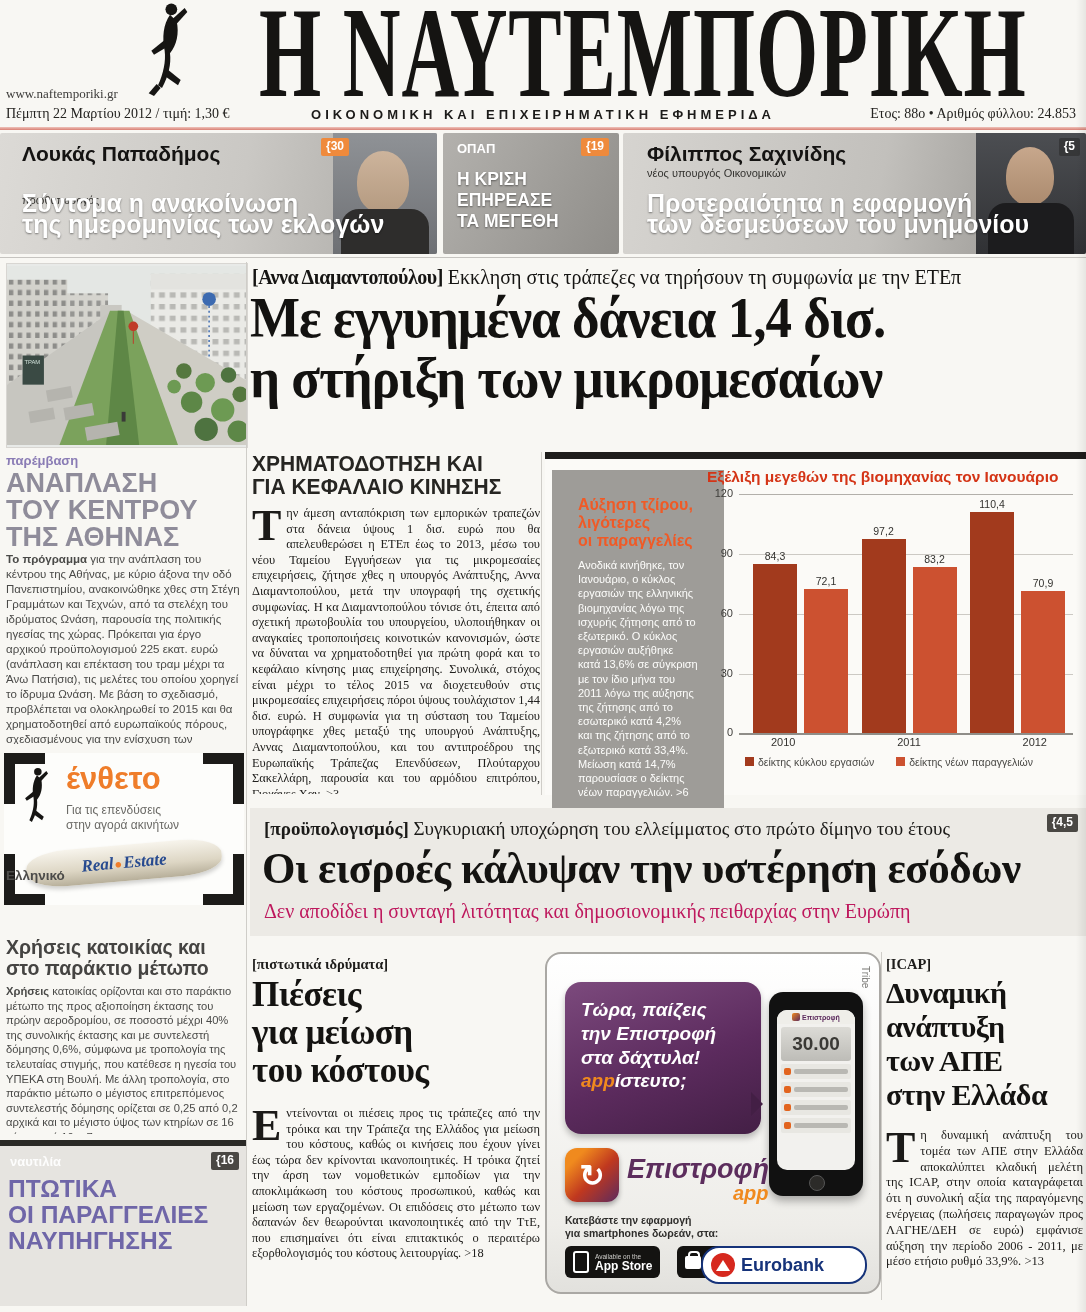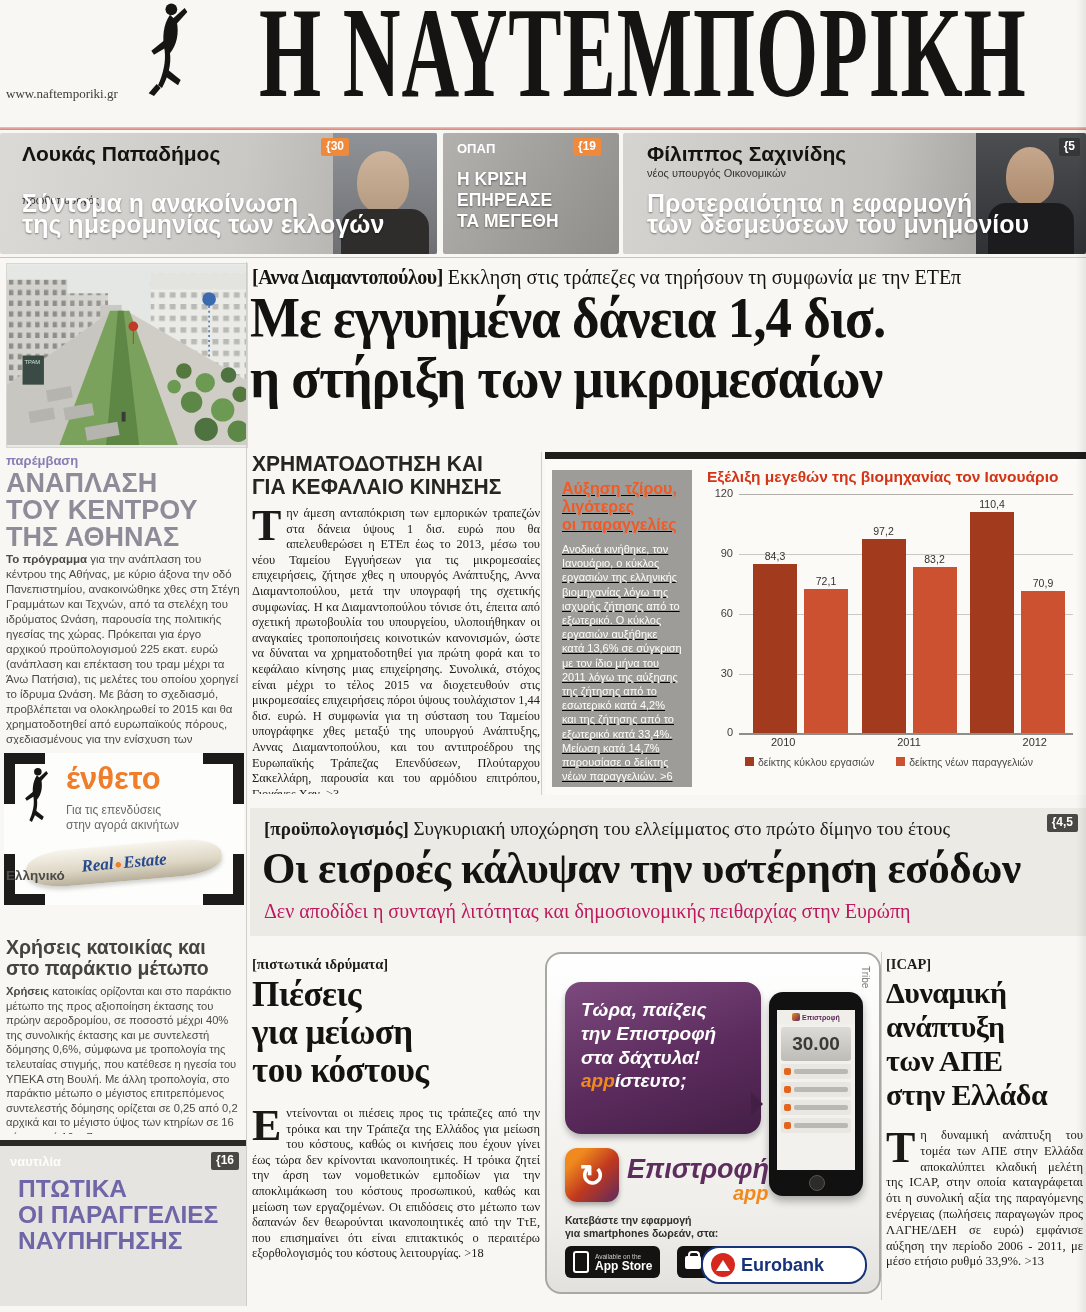--- a/index.html
+++ b/index.html
@@ -56,37 +56,37 @@
   .roll{left:22px;top:92px;width:196px;height:36px;transform:rotate(-5deg);
     background:linear-gradient(#f7f4ec,#ddd6c4 60%,#b7af9a);border-radius:40px/16px;
     box-shadow:0 3px 4px rgba(0,0,0,.18);display:flex;align-items:center;justify-content:center;}
   .roll-real{font-family:"Liberation Serif",serif;font-weight:bold;font-style:italic;font-size:17px;color:#274a8f;}
   .roll-dot{color:#ef7d2a;font-size:13px;margin:0 1px;}
   .ell-label{left:6px;top:868px;font-weight:bold;font-size:13.5px;color:#4c4b49;}
   .ell-head{left:6px;top:937px;font-weight:bold;font-size:19.5px;line-height:21px;color:#454442;}
   .black-rule{left:0;top:1140px;width:247px;height:6px;background:#2b2a27;}
   .ship-box{left:0;top:1146px;width:247px;height:160px;background:#e6e4e0;}
   .ship-label{left:10px;top:8px;font-weight:bold;font-size:13px;color:rgba(255,255,255,.92);}
-  .ship-head{left:18px;top:30px;font-weight:bold;font-size:24.5px;line-height:26px;color:#6f66a8;}
+  .ship-head{left:8px;top:30px;font-weight:bold;font-size:24.5px;line-height:26px;color:#6f66a8;}
 
   
   .lead-kicker{left:252px;top:266px;width:830px;font-family:"Liberation Serif",serif;font-size:20px;color:#161513;}
   .lead-kicker b{letter-spacing:-0.5px;}
   .lead-head{left:250px;top:288px;width:836px;font-family:"Liberation Serif",serif;font-weight:bold;
     font-size:53px;line-height:57px;letter-spacing:-1px;color:#131210;transform:scaleY(1.06);transform-origin:left top;}
 
   
   .fund-head{left:252px;top:452px;font-weight:bold;font-size:21px;line-height:22px;color:#262522;transform:scaleY(1.05);transform-origin:left top;}
   .art-body{font-family:"Liberation Serif",serif;font-size:12.4px;line-height:15.6px;color:#21201e;}
   .dropcap::first-letter{float:left;font-size:44px;line-height:34px;padding:3px 5px 0 0;font-weight:bold;color:#1b1a18;}
 
   
   .chart-box{left:545px;top:452px;width:541px;height:343px;background:#fbfaf7;}
   .chart-topbar{left:0;top:0;width:541px;height:7px;background:#1e1d1b;}
-  .chart-side{left:7px;top:18px;width:140px;height:317px;background:#9e9c98;padding:0;text-decoration:underline;}
+  .chart-side{left:7px;top:18px;width:140px;height:317px;background:#9e9c98;padding:16px;}
   .side-title{margin:10px 10px 8px;font-weight:bold;font-size:16px;line-height:18px;color:#f05a26;}
   .side-body{margin:0 10px;font-size:11px;line-height:14.2px;color:#fdfdfb;}
   .chart-area{left:162px;top:16px;width:372px;height:320px;}
   .chart-title{font-weight:bold;font-size:15.5px;color:#d43416;margin-bottom:8px;}
   .plot{position:relative;margin-left:32px;margin-right:6px;height:240px;}
   .gline{position:absolute;left:0;right:0;height:1px;background:#ccc9c4;}
   .gline span{position:absolute;left:-32px;top:-7px;width:26px;text-align:right;font-size:11px;color:#3e3d3a;}
   .gl0{top:0;background:#b2afaa;}
   .gl4{top:239px;height:2px;background:#8f8d88;}
   .bars{position:absolute;left:6px;right:0;top:0;bottom:1px;display:flex;justify-content:space-between;padding:0 8px;}
@@ -120,21 +120,21 @@
   .ad{left:545px;top:952px;width:332px;height:338px;border:2px solid #aaa8a4;border-radius:16px;
     background:linear-gradient(#ffffff,#eeede9 80%,#e2e1dd);overflow:hidden;}
   .tribe{right:8px;top:12px;writing-mode:vertical-rl;font-size:10px;color:#7a7976;}
   .bubble{left:18px;top:28px;width:196px;height:152px;border-radius:16px;
     background:linear-gradient(160deg,#7c4a7d,#5c2b5e 55%,#431f45);box-shadow:0 4px 6px rgba(0,0,0,.25);}
   .bubble::after{content:"";position:absolute;right:-14px;bottom:18px;border:12px solid transparent;border-left-color:#431f45;}
   .bubble-text{margin:16px 0 0 16px;font-weight:bold;font-style:italic;font-size:19px;line-height:24px;color:#fff;}
   .bubble-accent{margin:0 0 0 16px;font-weight:bold;font-style:italic;font-size:19px;color:#fff;}
   .bubble-accent .o{color:#f08a1e;}
   .phone{left:222px;top:38px;width:94px;height:204px;background:#111;border-radius:14px;box-shadow:0 5px 8px rgba(0,0,0,.3);}
-  .phone-screen{position:absolute;left:8px;top:18px;right:8px;bottom:26px;background:#f2f1ee;border-radius:0;overflow:hidden;}
+  .phone-screen{position:absolute;left:8px;top:18px;right:8px;bottom:26px;background:#f2f1ee;border-radius:10px;overflow:hidden;}
   .phone-brandrow{height:14px;background:#efeee9;display:flex;align-items:center;justify-content:center;gap:2px;}
   .phone-brandrow .mini-ic{width:8px;height:8px;background:linear-gradient(135deg,#f08a1e,#5c2b5e);border-radius:2px;}
   .phone-brand{font-size:7px;font-weight:bold;color:#5c2b5e;}
   .amount{margin:3px 4px;height:34px;background:linear-gradient(#dcdbd6,#bdbcb7);border-radius:3px;
     display:flex;align-items:center;justify-content:center;font-weight:bold;font-size:19px;color:#3a3935;}
   .mrow{margin:3px 4px;height:15px;background:#e8e7e2;border-radius:2px;display:flex;align-items:center;padding:0 3px;gap:3px;}
   .mrow .dot{width:7px;height:7px;border-radius:2px;background:#e2641e;}
   .mrow .bar-g{flex:1;height:5px;background:#b9b8b3;border-radius:2px;}
   .home-btn{position:absolute;left:50%;bottom:5px;width:14px;height:14px;margin-left:-7px;border-radius:50%;background:#2c2b29;border:1px solid #555;}
   .app-ic{left:18px;top:194px;width:54px;height:54px;border-radius:12px;
@@ -166,37 +166,42 @@
     <svg class="abs" style="left:142px;top:0;width:56px;height:104px;" viewBox="0 0 40 78">
       <circle cx="21" cy="7" r="4.4" fill="#161513"></circle>
       <path d="M20 11 C15 18 14 28 16 38 C17 46 15 55 11 64 L14 66 C19 57 21 48 20 40 C25 34 27 25 25 16 Z" fill="#161513"></path>
       <path d="M20 16 L31 6 L33 9 L23 20 Z" fill="#161513"></path>
       <path d="M16 30 L6 38 L8 41 L18 35 Z" fill="#161513"></path>
       <path d="M18 52 L28 60 L26 64 L16 57 Z" fill="#161513"></path>
       <path d="M10 63 L4 70 L8 72 L13 66 Z" fill="#161513"></path>
     </svg>
     <div class="abs mast-title">Η ΝΑΥΤΕΜΠΟΡΙΚΗ</div>
     <div class="abs mast-url">www.naftemporiki.gr</div>
+    <div class="abs mast-info">
+      <span class="abs mast-date serif">Πέμπτη 22 Μαρτίου 2012 / τιμή: 1,30 €</span>
+      <span class="abs mast-tagline">ΟΙΚΟΝΟΜΙΚΗ ΚΑΙ ΕΠΙΧΕΙΡΗΜΑΤΙΚΗ ΕΦΗΜΕΡΙΔΑ</span>
+      <span class="abs mast-issue serif">Ετος: 88ο  •  Αριθμός φύλλου: 24.853</span>
+    </div>
     <div class="abs mast-rule"></div>
   </div>
 
   <div class="abs strip-box strip-left">
     <div class="photo" style="right:0;width:104px;background:linear-gradient(#8f9296,#6e7074);">
       <div class="ph-head" style="left:24px;top:18px;width:52px;height:62px;background:linear-gradient(#cdb49c,#b49a80);"></div>
       <div class="ph-body" style="left:8px;top:76px;width:88px;height:45px;background:#2e2d2c;"></div>
     </div>
     <span class="abs badge badge-orange" style="right:88px;top:5px;">{30</span>
     <div class="abs strip-name" style="left:22px;top:10px;">Λουκάς Παπαδήμος</div>
     <div class="abs strip-role" style="left:22px;top:33px;margin-top:28px;">πρωθυπουργός</div>
     <div class="abs strip-head pre" style="left:22px;top:60px;">Σύντομα η ανακοίνωση
 της ημερομηνίας των εκλογών</div>
   </div>
 
   <div class="abs strip-box strip-mid">
-    <span class="abs badge badge-orange" style="right:18px;top:5px;">{19</span>
+    <span class="abs badge badge-orange" style="right:10px;top:5px;">{19</span>
     <div class="abs" style="left:14px;top:8px;font-weight:bold;font-size:13px;color:#fff;">ΟΠΑΠ</div>
     <div class="abs strip-head pre" style="left:14px;top:36px;font-size:17.5px;line-height:21px;">Η ΚΡΙΣΗ
 ΕΠΗΡΕΑΣΕ
 ΤΑ ΜΕΓΕΘΗ</div>
   </div>
 
   <div class="abs strip-box strip-right">
     <div class="photo" style="right:0;width:110px;background:linear-gradient(#4c4e52,#303134);">
       <div class="ph-head" style="left:30px;top:14px;width:48px;height:58px;background:linear-gradient(#c7a78c,#ab8a6e);"></div>
       <div class="ph-body" style="left:12px;top:70px;width:86px;height:51px;background:#1c1c1e;"></div>

